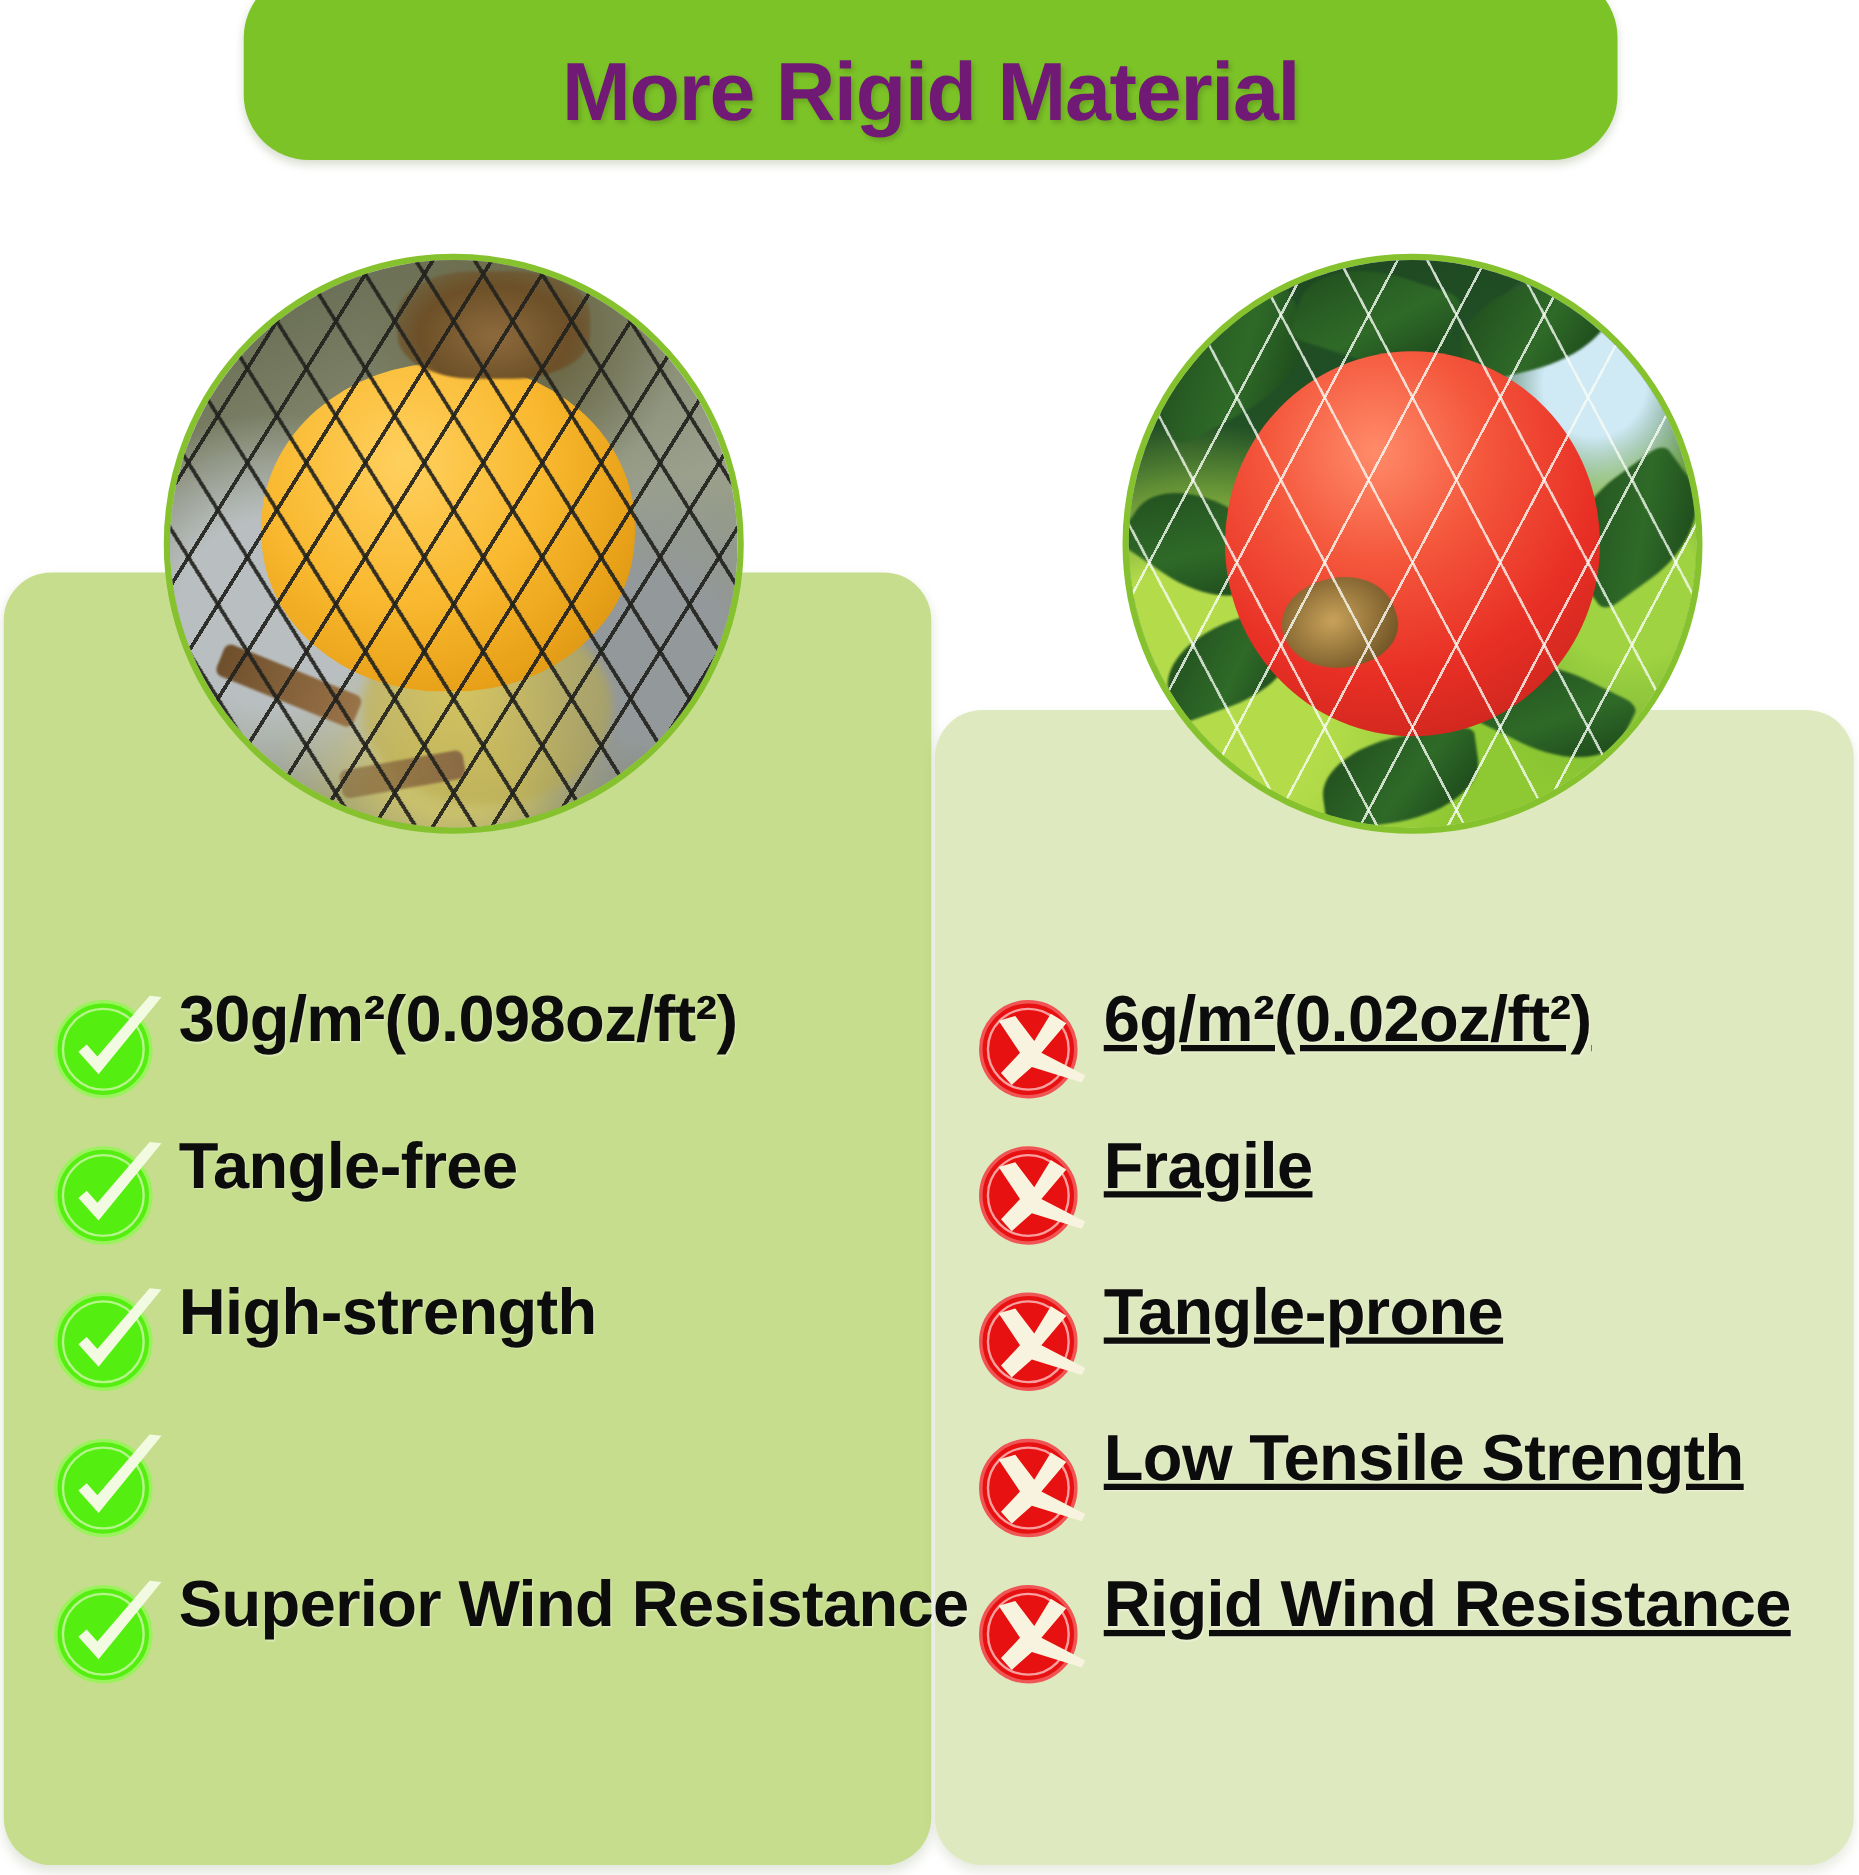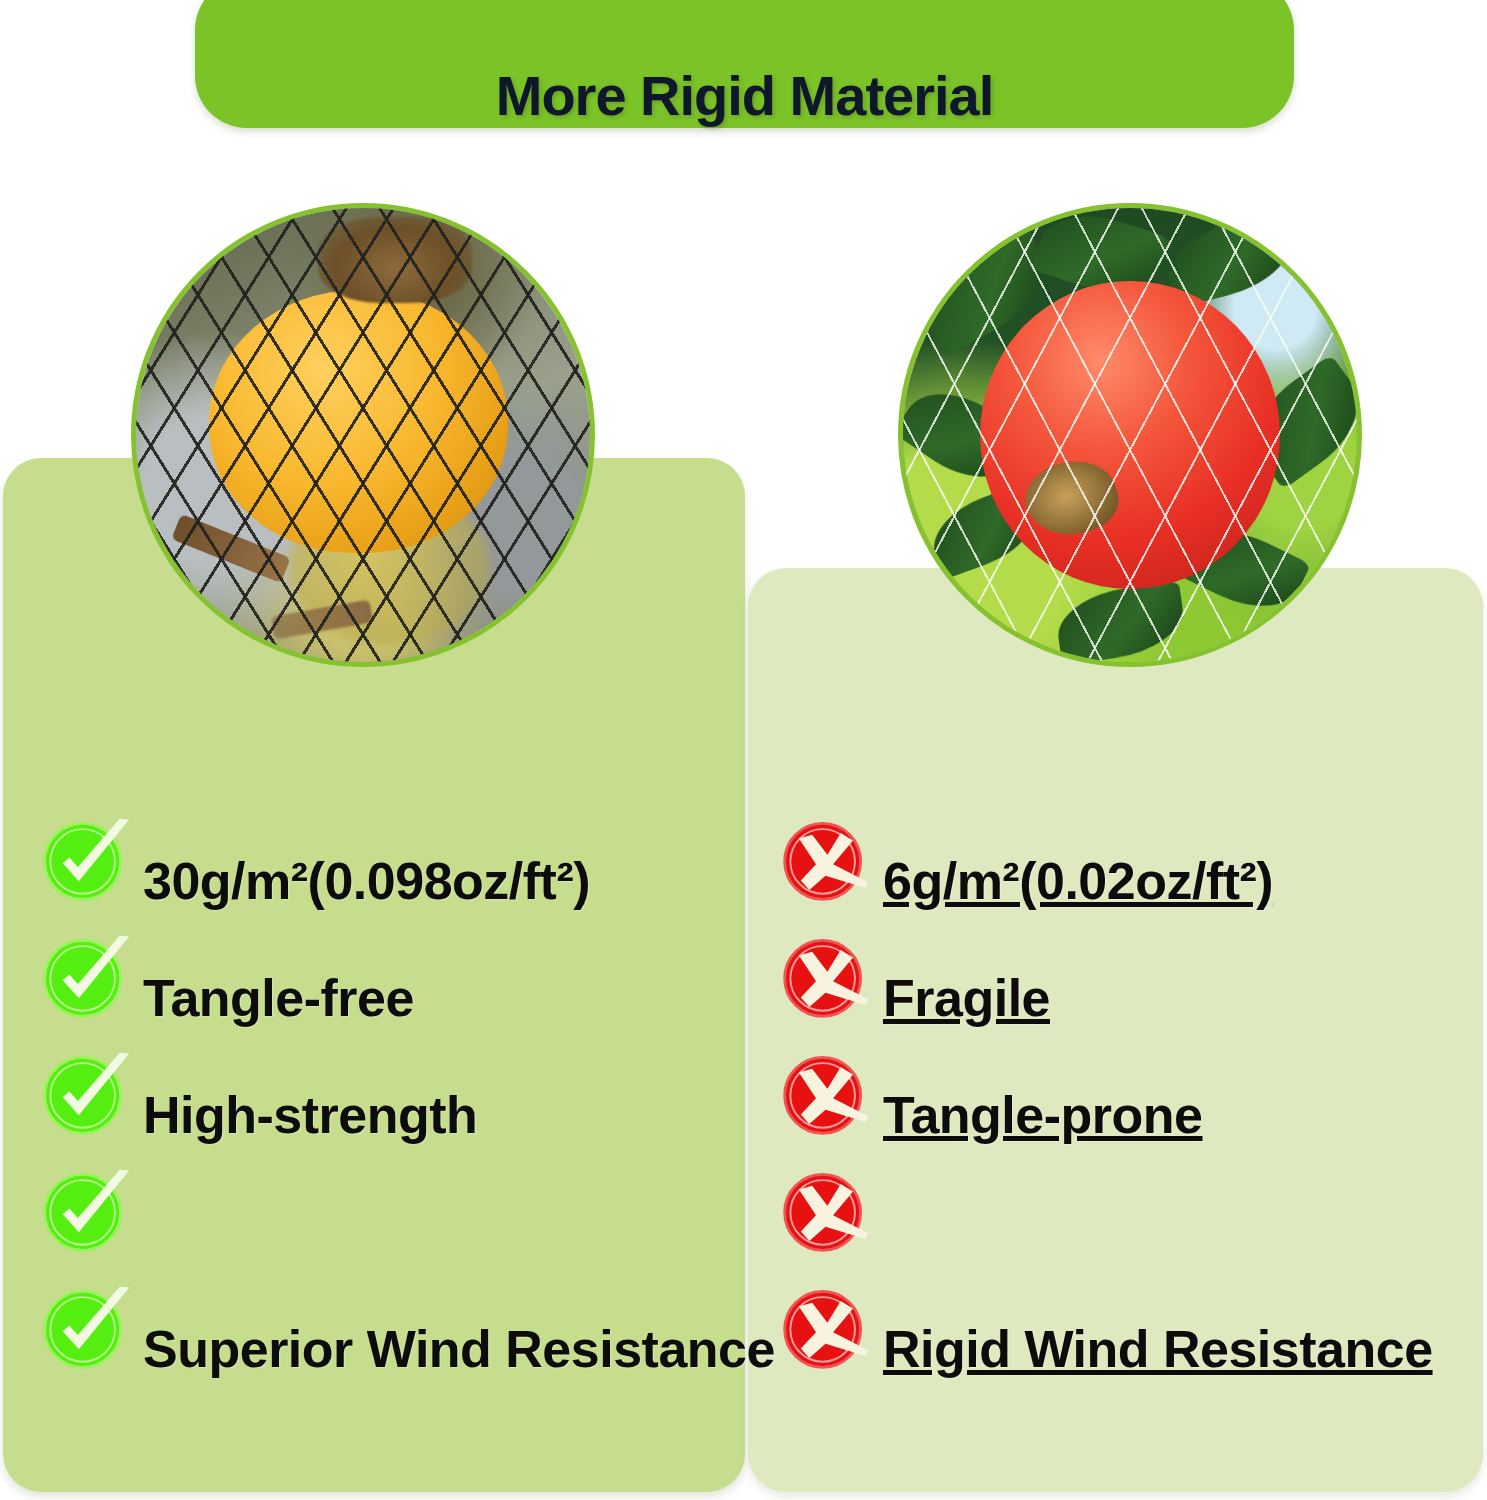--- a/index.html
+++ b/index.html
@@ -23,26 +23,26 @@
     width: 1099px;
     height: 150px;
     background: #7cc328;
     border-radius: 52px;
     display: flex;
     align-items: flex-end;
     justify-content: center;
     box-shadow: 0 4px 7px rgba(120,140,90,0.28);
   }
   #header-title {
-    color: #0f172a;
-    font-size: 56px;
+    color: #701a75;
+    font-size: 66px;
     font-weight: bold;
     line-height: 1;
     letter-spacing: -1px;
-    padding-bottom: 4px;
+    padding-bottom: 22px;
     white-space: nowrap;
     text-shadow: 2px 2px 4px rgba(60,90,20,0.30);
   }
 
   
   .panel {
     position: absolute;
     border-radius: 38px;
   }
   #panel-left {
@@ -200,21 +200,21 @@
     position: absolute;
     display: flex;
     flex-direction: column;
   }
   #list-left  { left: 38px;  top: 790px; width: 700px; }
   #list-right { left: 778px; top: 790px; width: 700px; }
 
   .feature-row {
     height: 117px;
     display: flex;
-    align-items: flex-end;
+    align-items: flex-start;
   }
   .feature-label {
     font-size: 52px;
     font-weight: bold;
     color: #0c0c0c;
     white-space: nowrap;
     letter-spacing: -0.5px;
     line-height: 1;
     text-shadow: 1px 1px 1px rgba(255,255,255,0.35);
   }
@@ -363,20 +363,21 @@
   </div>
   <div class="feature-row">
     <span class="icon-badge">
       <svg viewBox="0 0 100 100">
         <circle cx="47" cy="52" r="40" fill="#e81111"></circle>
         <circle cx="47" cy="52" r="40" fill="none" stroke="#f05555" stroke-width="3"></circle>
         <circle cx="47" cy="52" r="34" fill="none" stroke="#f8a0a0" stroke-width="2"></circle>
         <path d="M22 28 L36 24 L52 45 L66 22 L79 30 L58 55 L95 74 L92 80 L50 67 L33 82 L24 72 L40 55 Z" fill="#f7f3de"></path>
       </svg>
     </span>
+    <span class="feature-label">Low Tensile Strength</span>
   </div>
   <div class="feature-row">
     <span class="icon-badge">
       <svg viewBox="0 0 100 100">
         <circle cx="47" cy="52" r="40" fill="#e81111"></circle>
         <circle cx="47" cy="52" r="40" fill="none" stroke="#f05555" stroke-width="3"></circle>
         <circle cx="47" cy="52" r="34" fill="none" stroke="#f8a0a0" stroke-width="2"></circle>
         <path d="M22 28 L36 24 L52 45 L66 22 L79 30 L58 55 L95 74 L92 80 L50 67 L33 82 L24 72 L40 55 Z" fill="#f7f3de"></path>
       </svg>
     </span>

